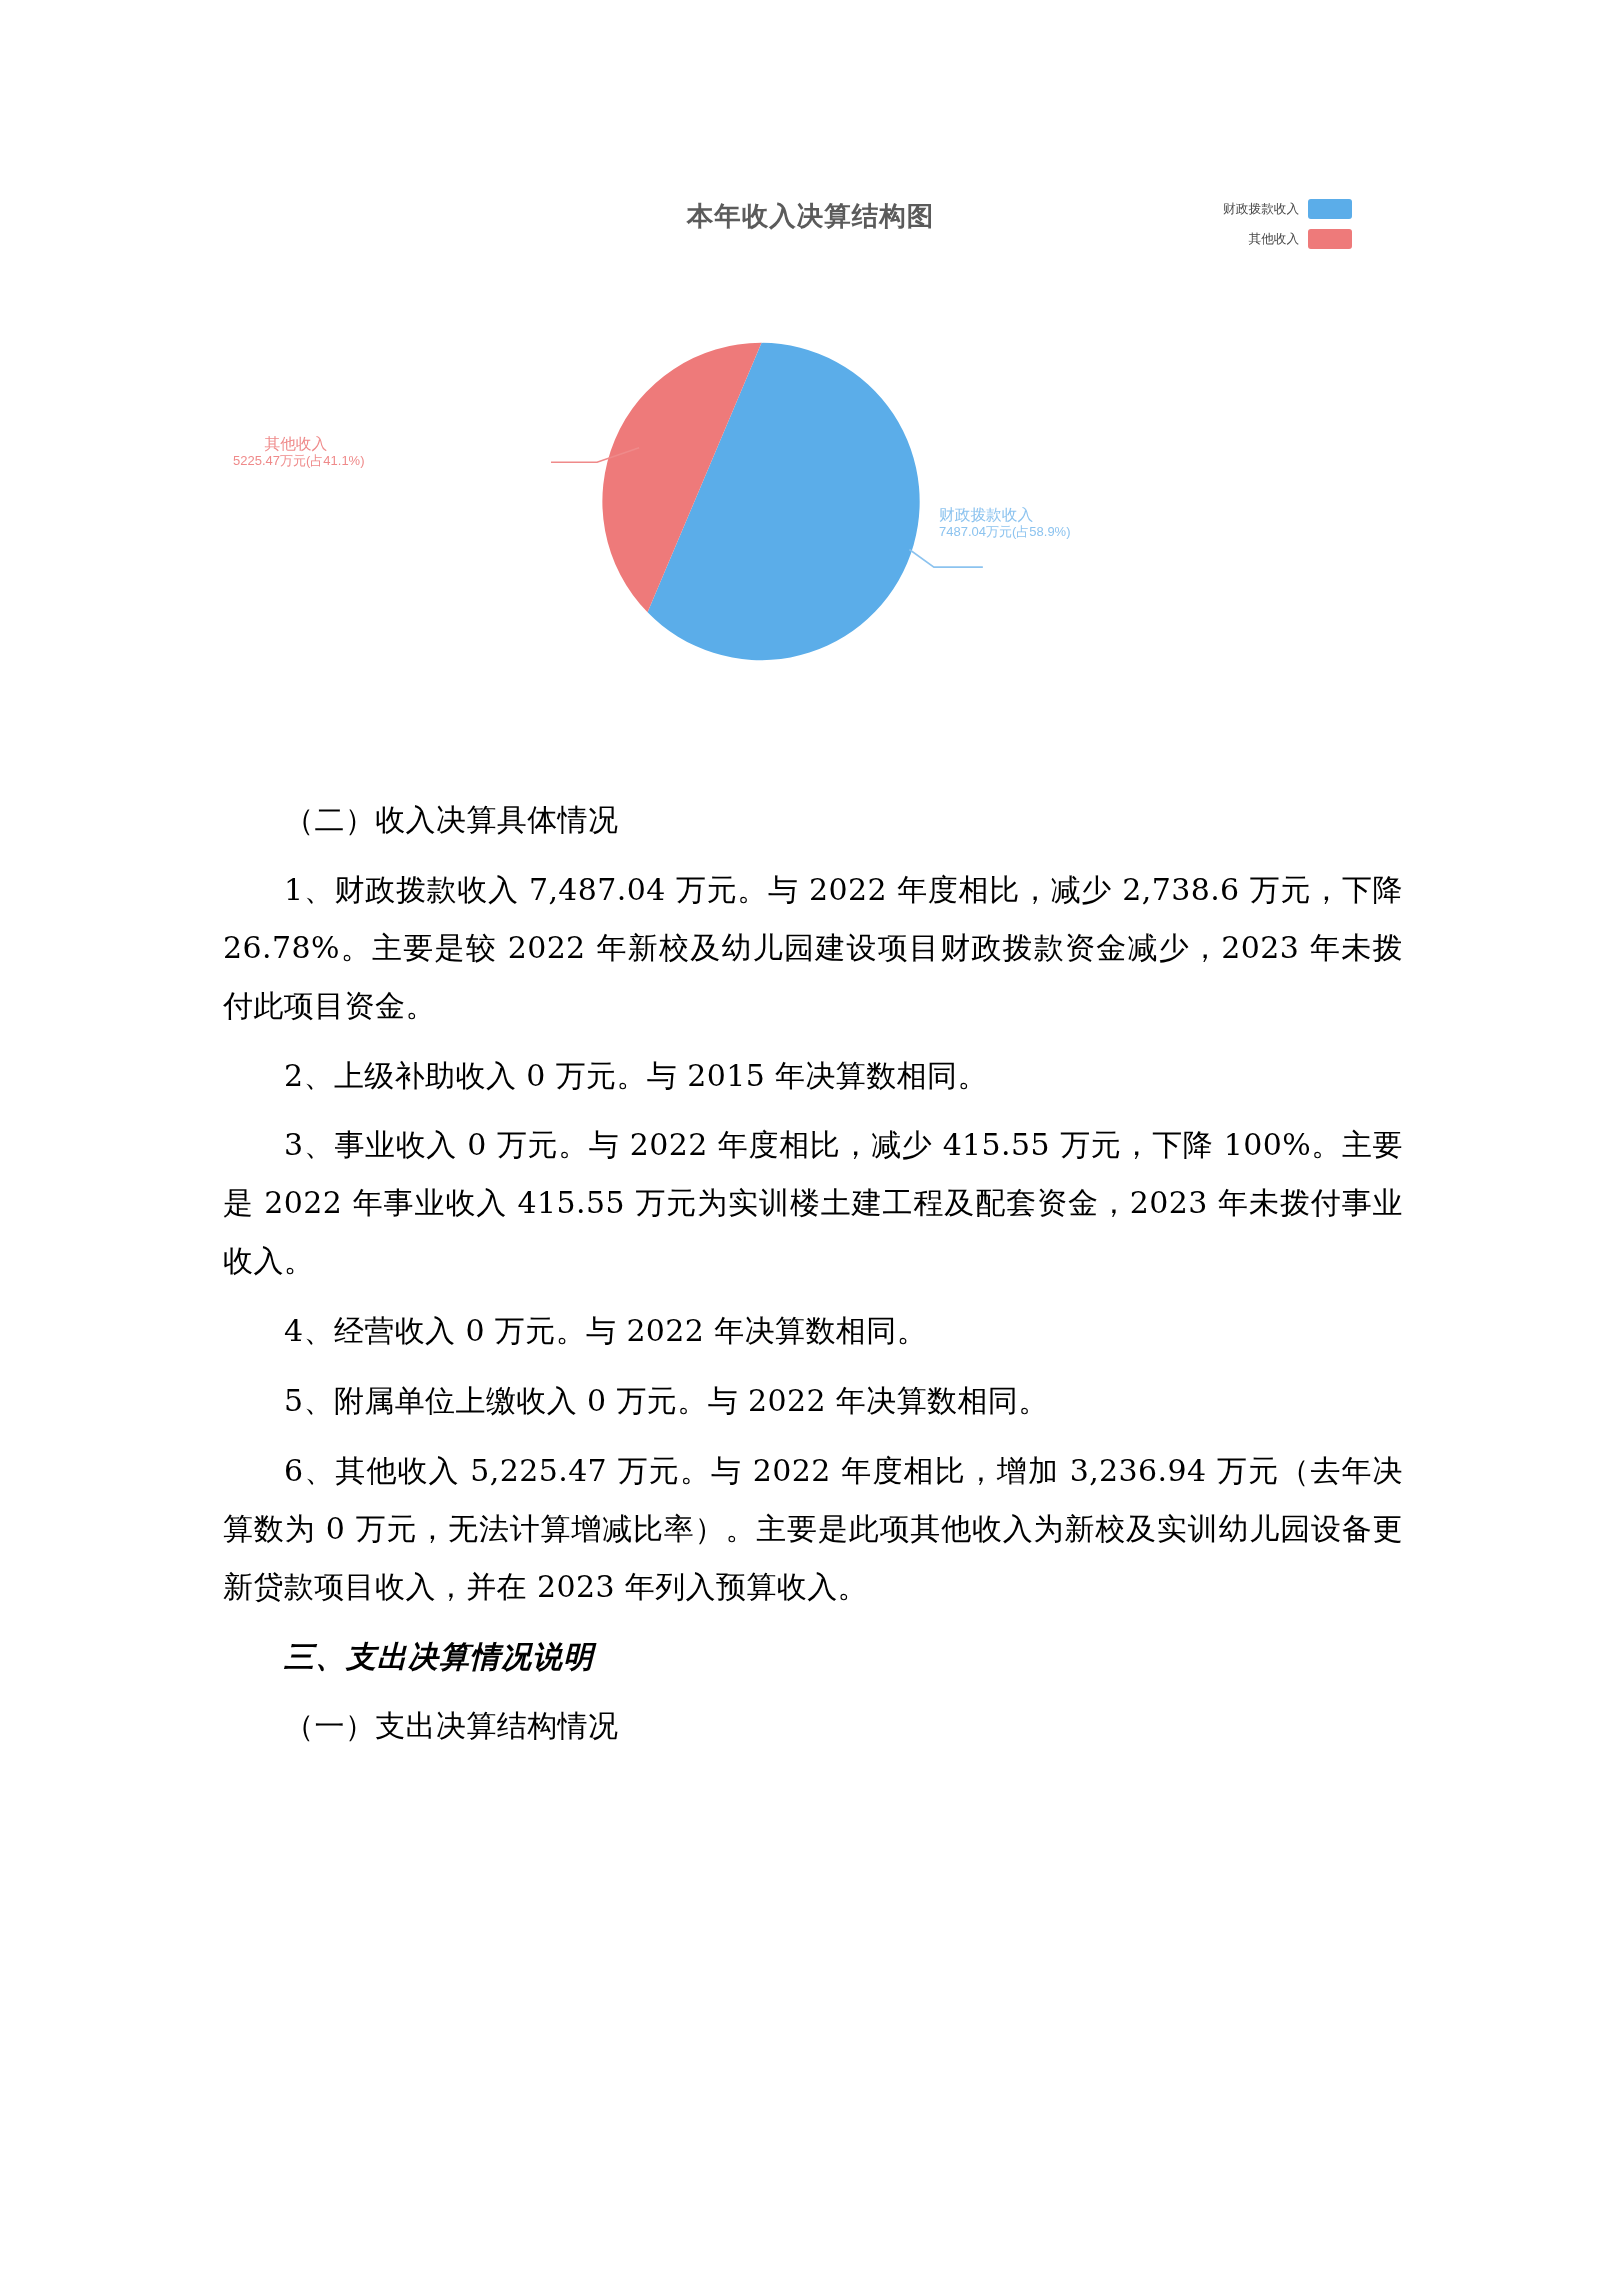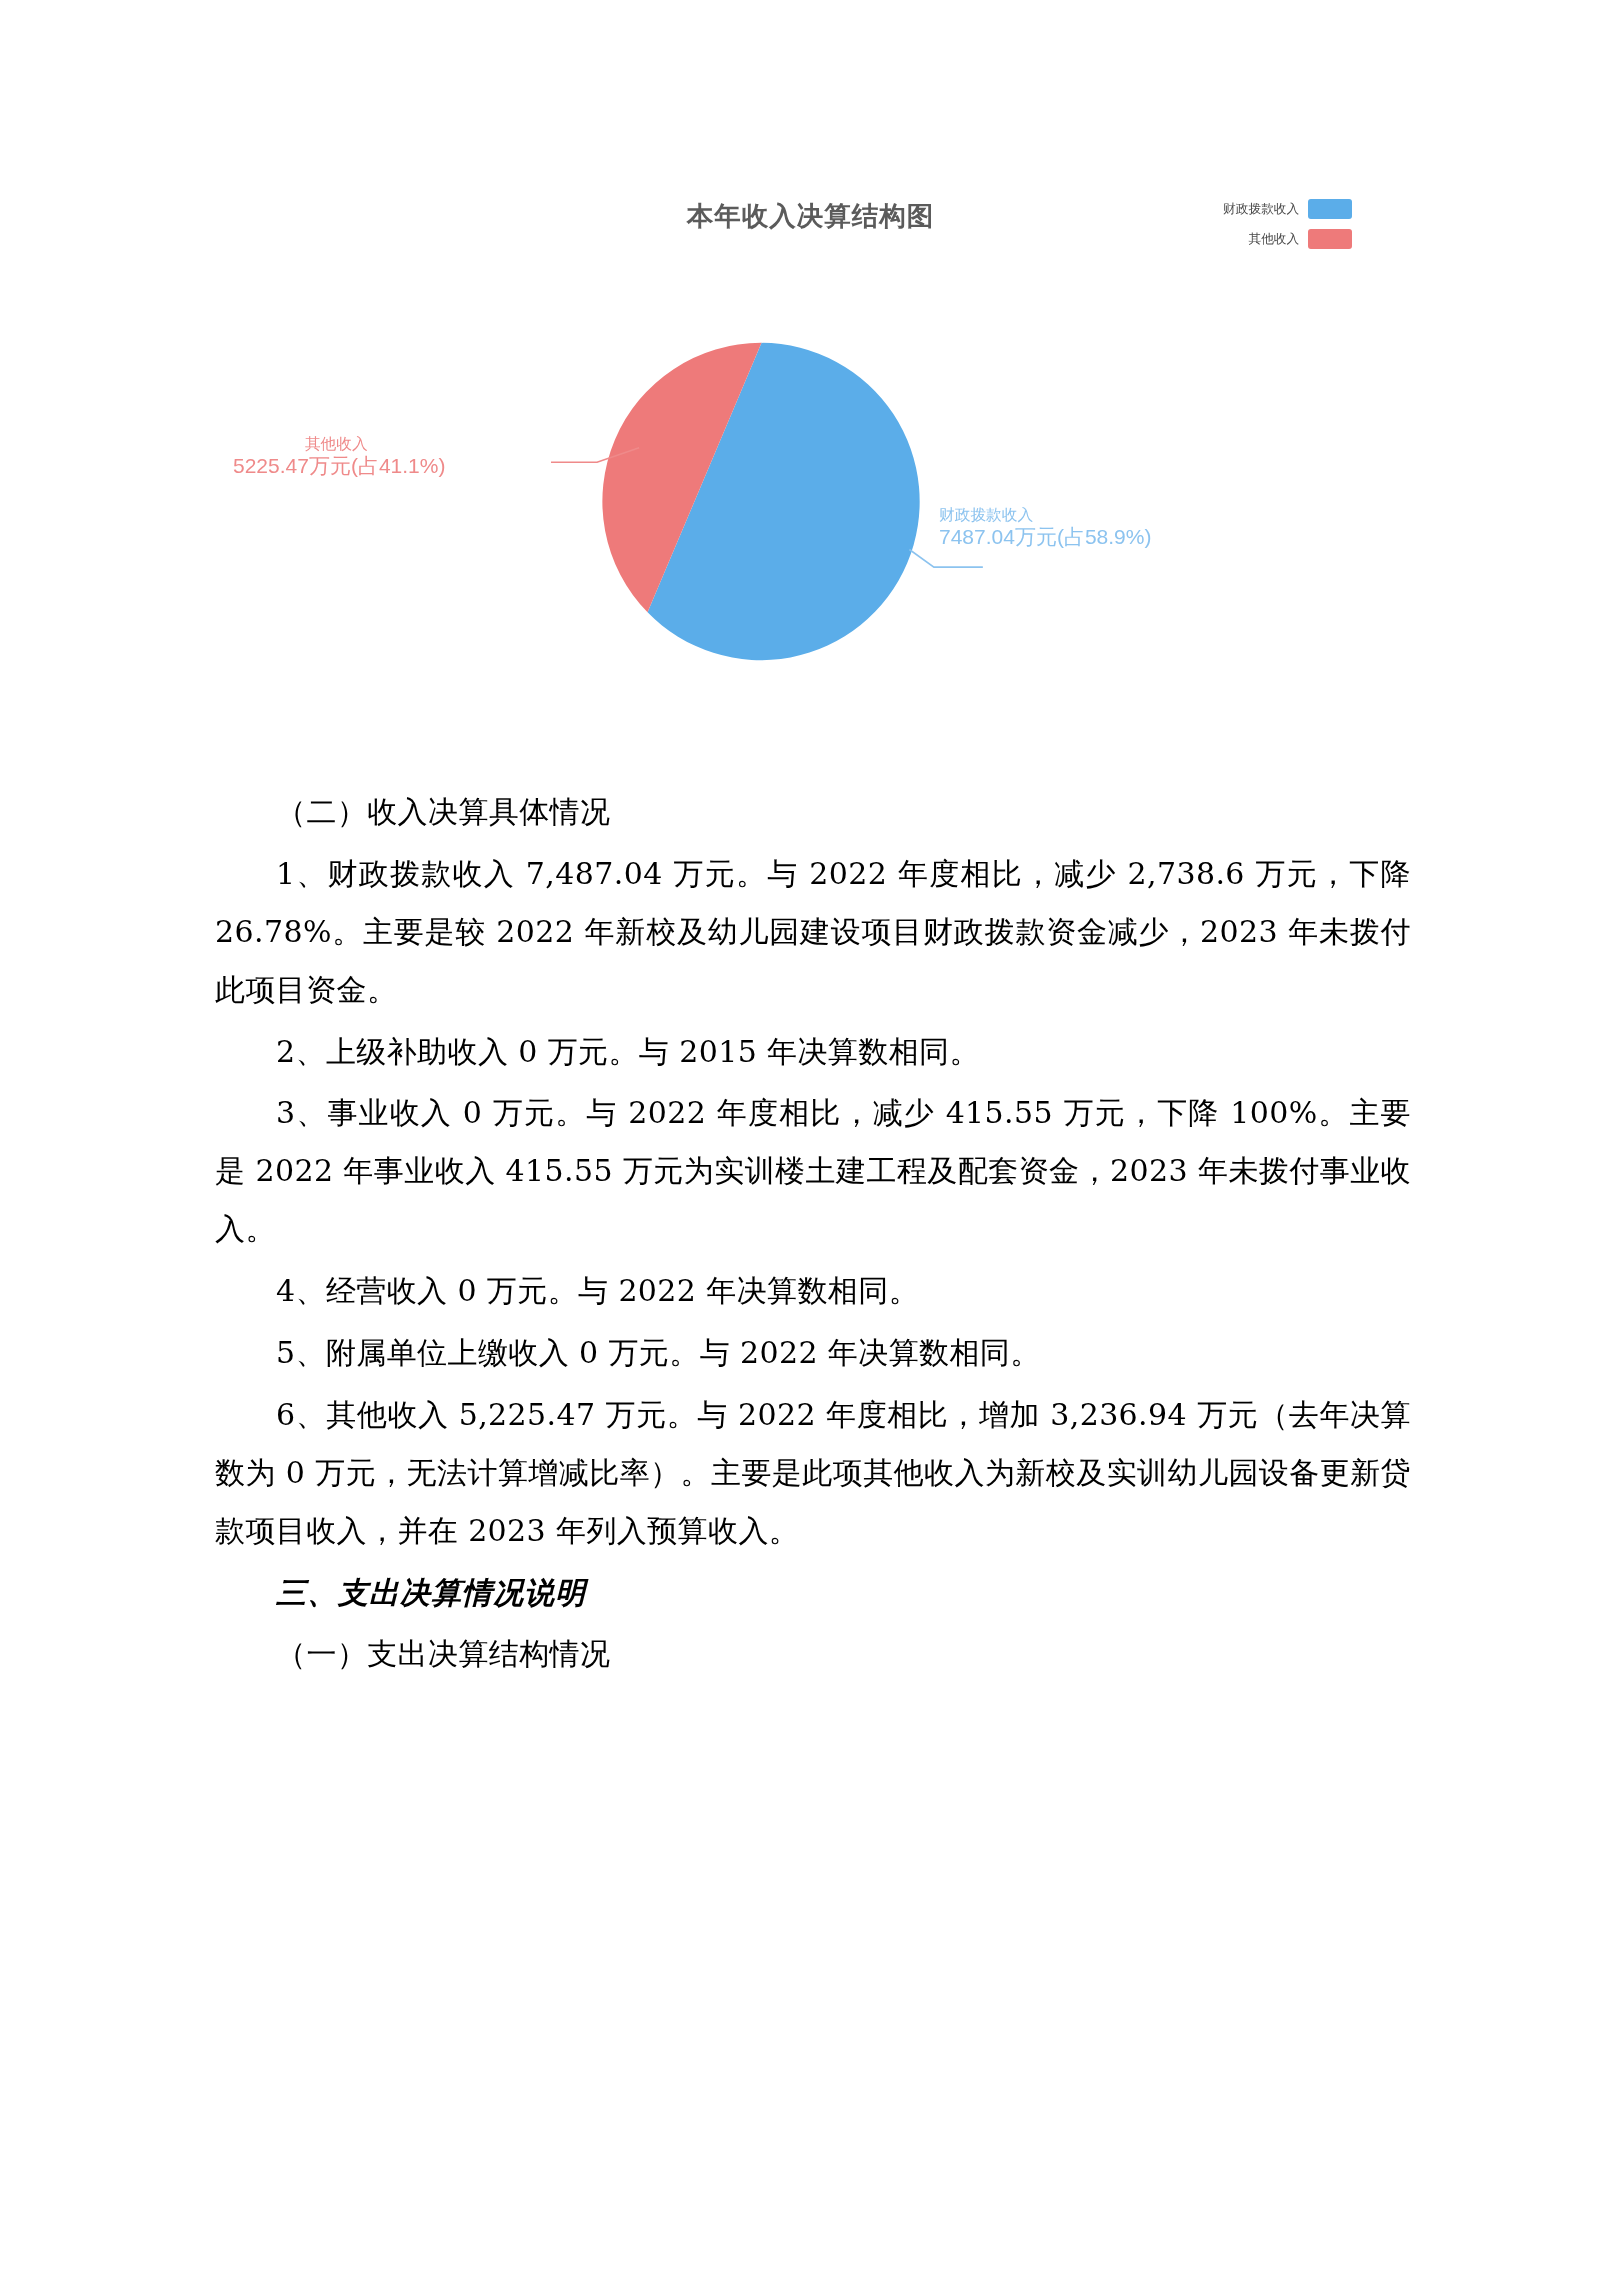--- a/index.html
+++ b/index.html
@@ -76,21 +76,21 @@
   }
 
   .pie-label {
     position: absolute;
     font-family: "Liberation Sans", "DejaVu Sans", sans-serif;
     font-size: 16.7px;
     line-height: 1.22;
     white-space: nowrap;
   }
   .pie-label .l1 { display: block; font-size: 15.7px; }
-  .pie-label .l2 { display: block; font-size: 21px; }
+  .pie-label .l2 { display: block; font-size: 13px; }
 
   .label-other {
     left: 233px;
     top: 287px;
     text-align: right;
     color: #ef8a8a;
   }
   .label-other .l1 { text-align: center; padding-right: 5.9px; }
 
   .label-fiscal {
@@ -108,21 +108,21 @@
     width: 1204px;
   }
   .para {
     font-family: "DejaVu Serif", "Liberation Serif", serif;
     font-size: 30px;
     line-height: 1.93;
     color: #000;
     text-align: justify;
     text-justify: inter-ideograph;
     text-indent: 61px;
-    margin: 4px;
+    margin: 12px;
     letter-spacing: 0.4px;
   }
   .para.heading-b {
     font-family: "Liberation Sans", "DejaVu Sans", sans-serif;
     font-weight: bold;
     letter-spacing: 1px;
     font-style: italic;
   }
 </style>
 </head>

